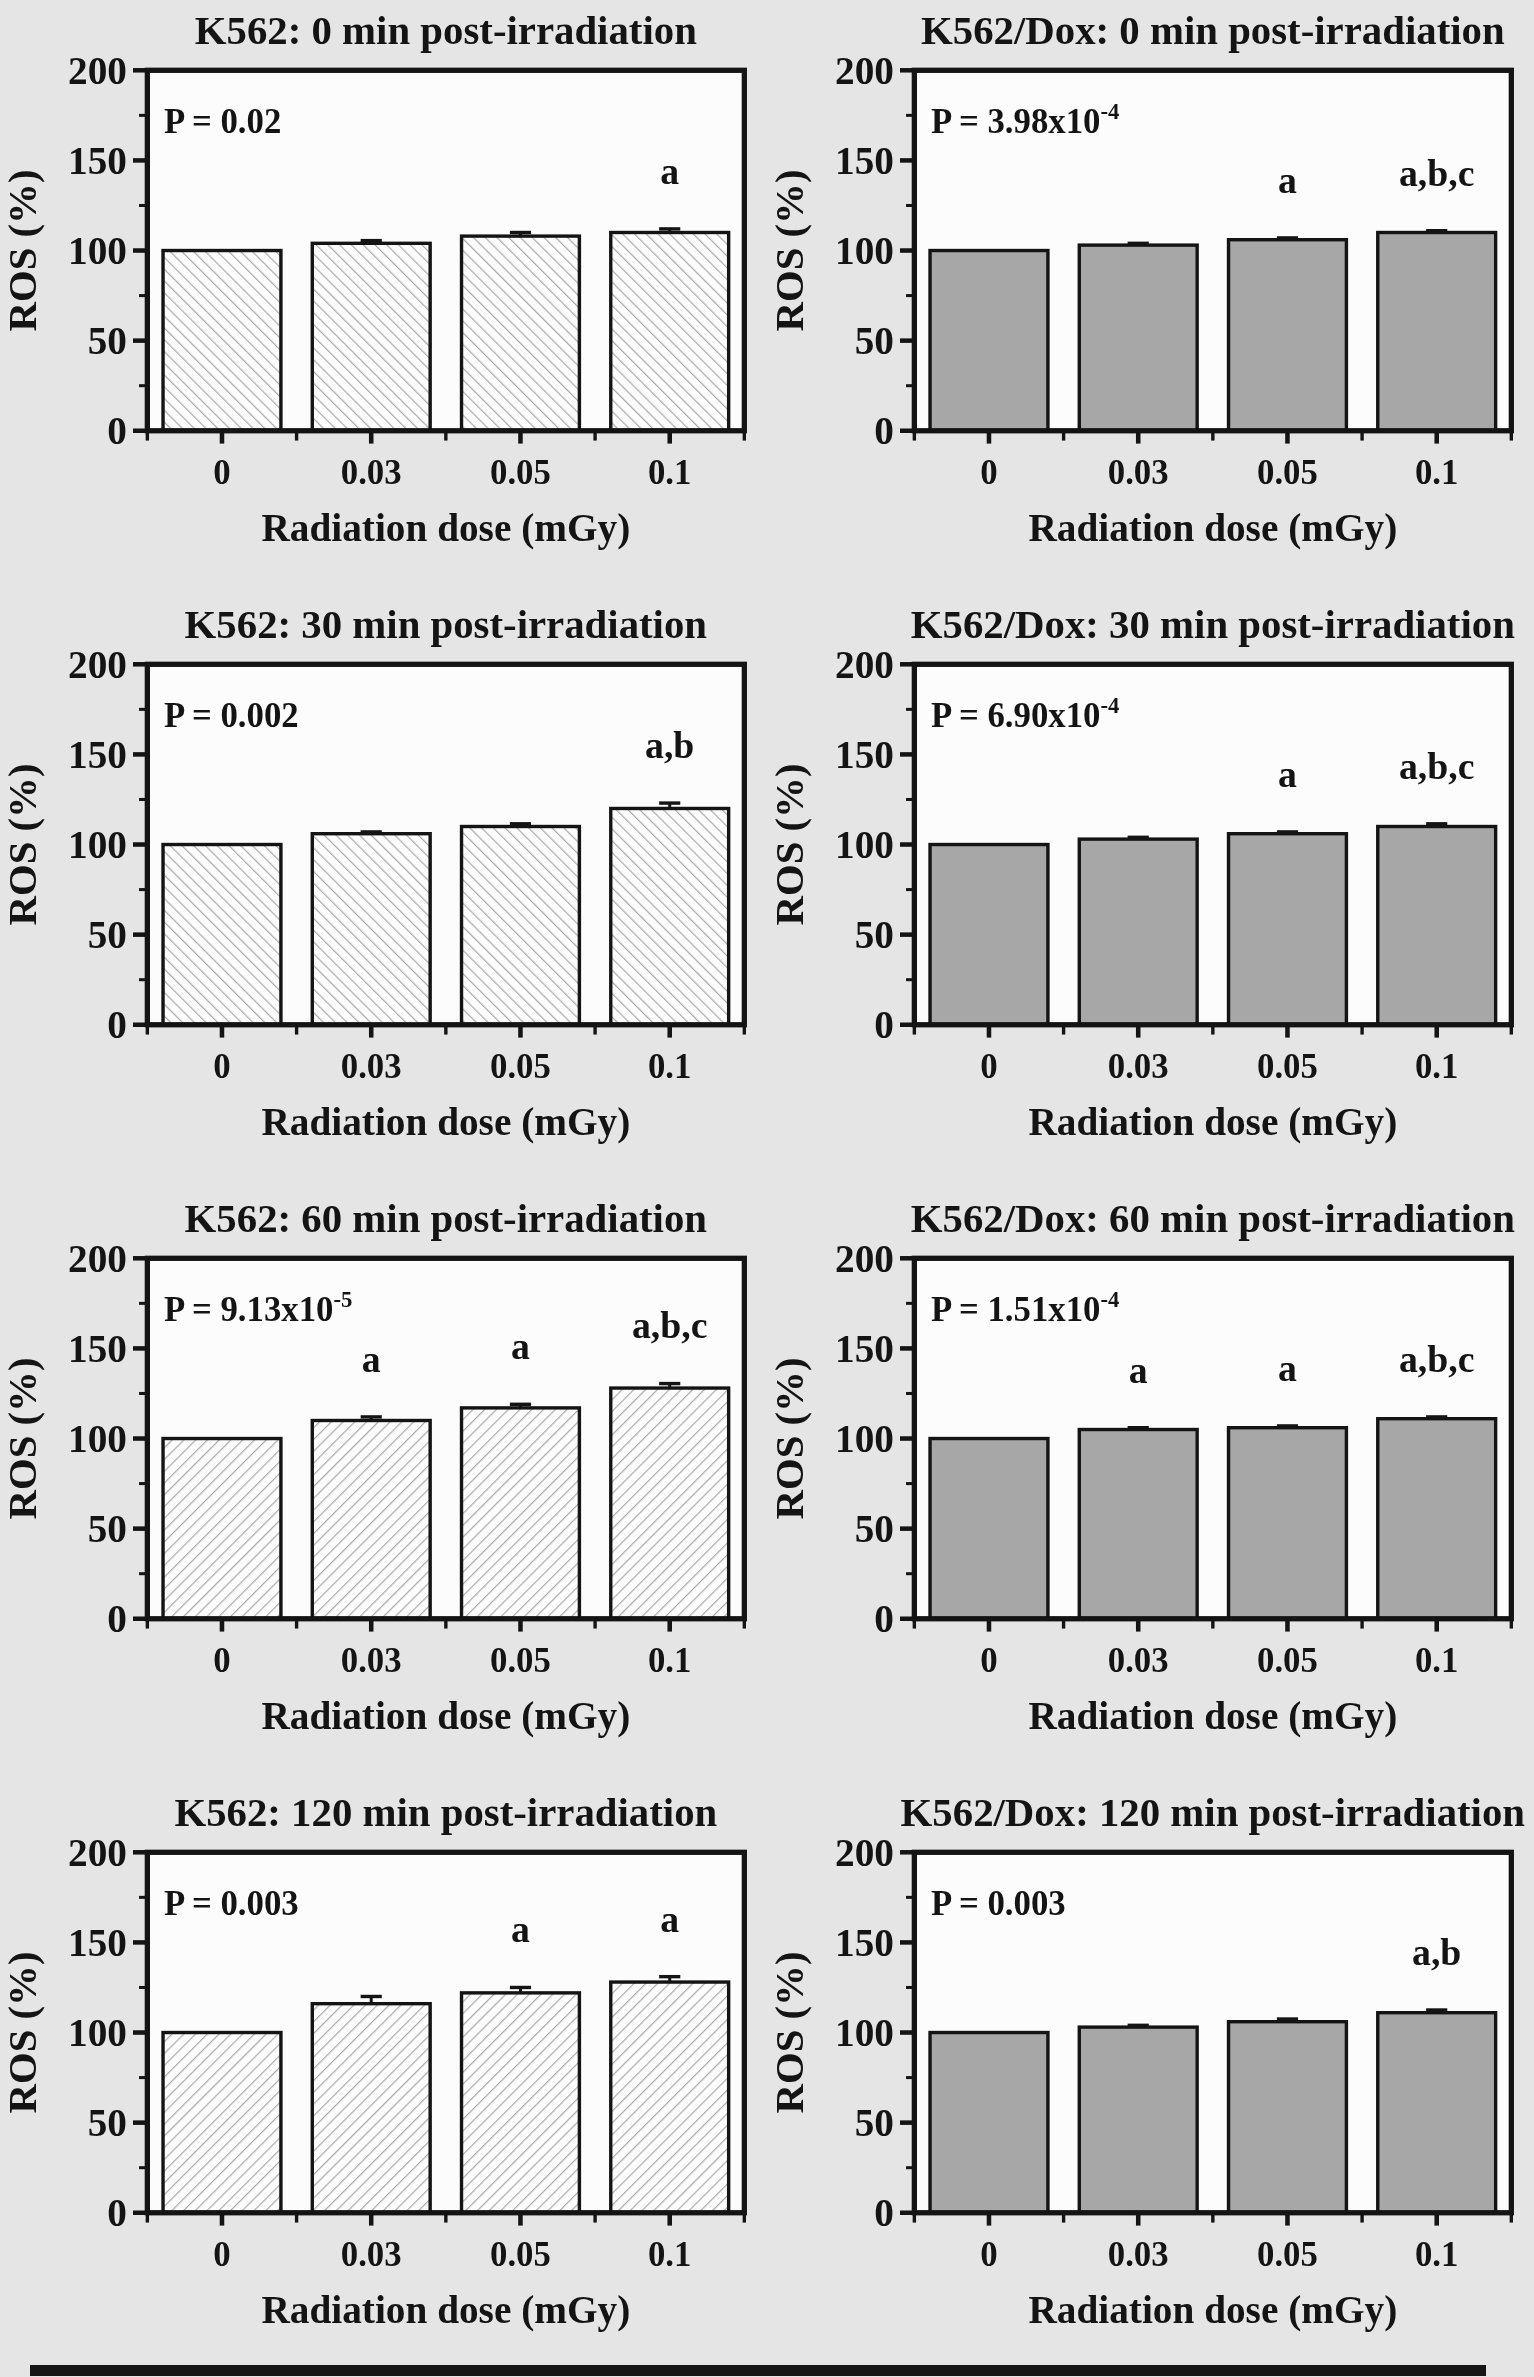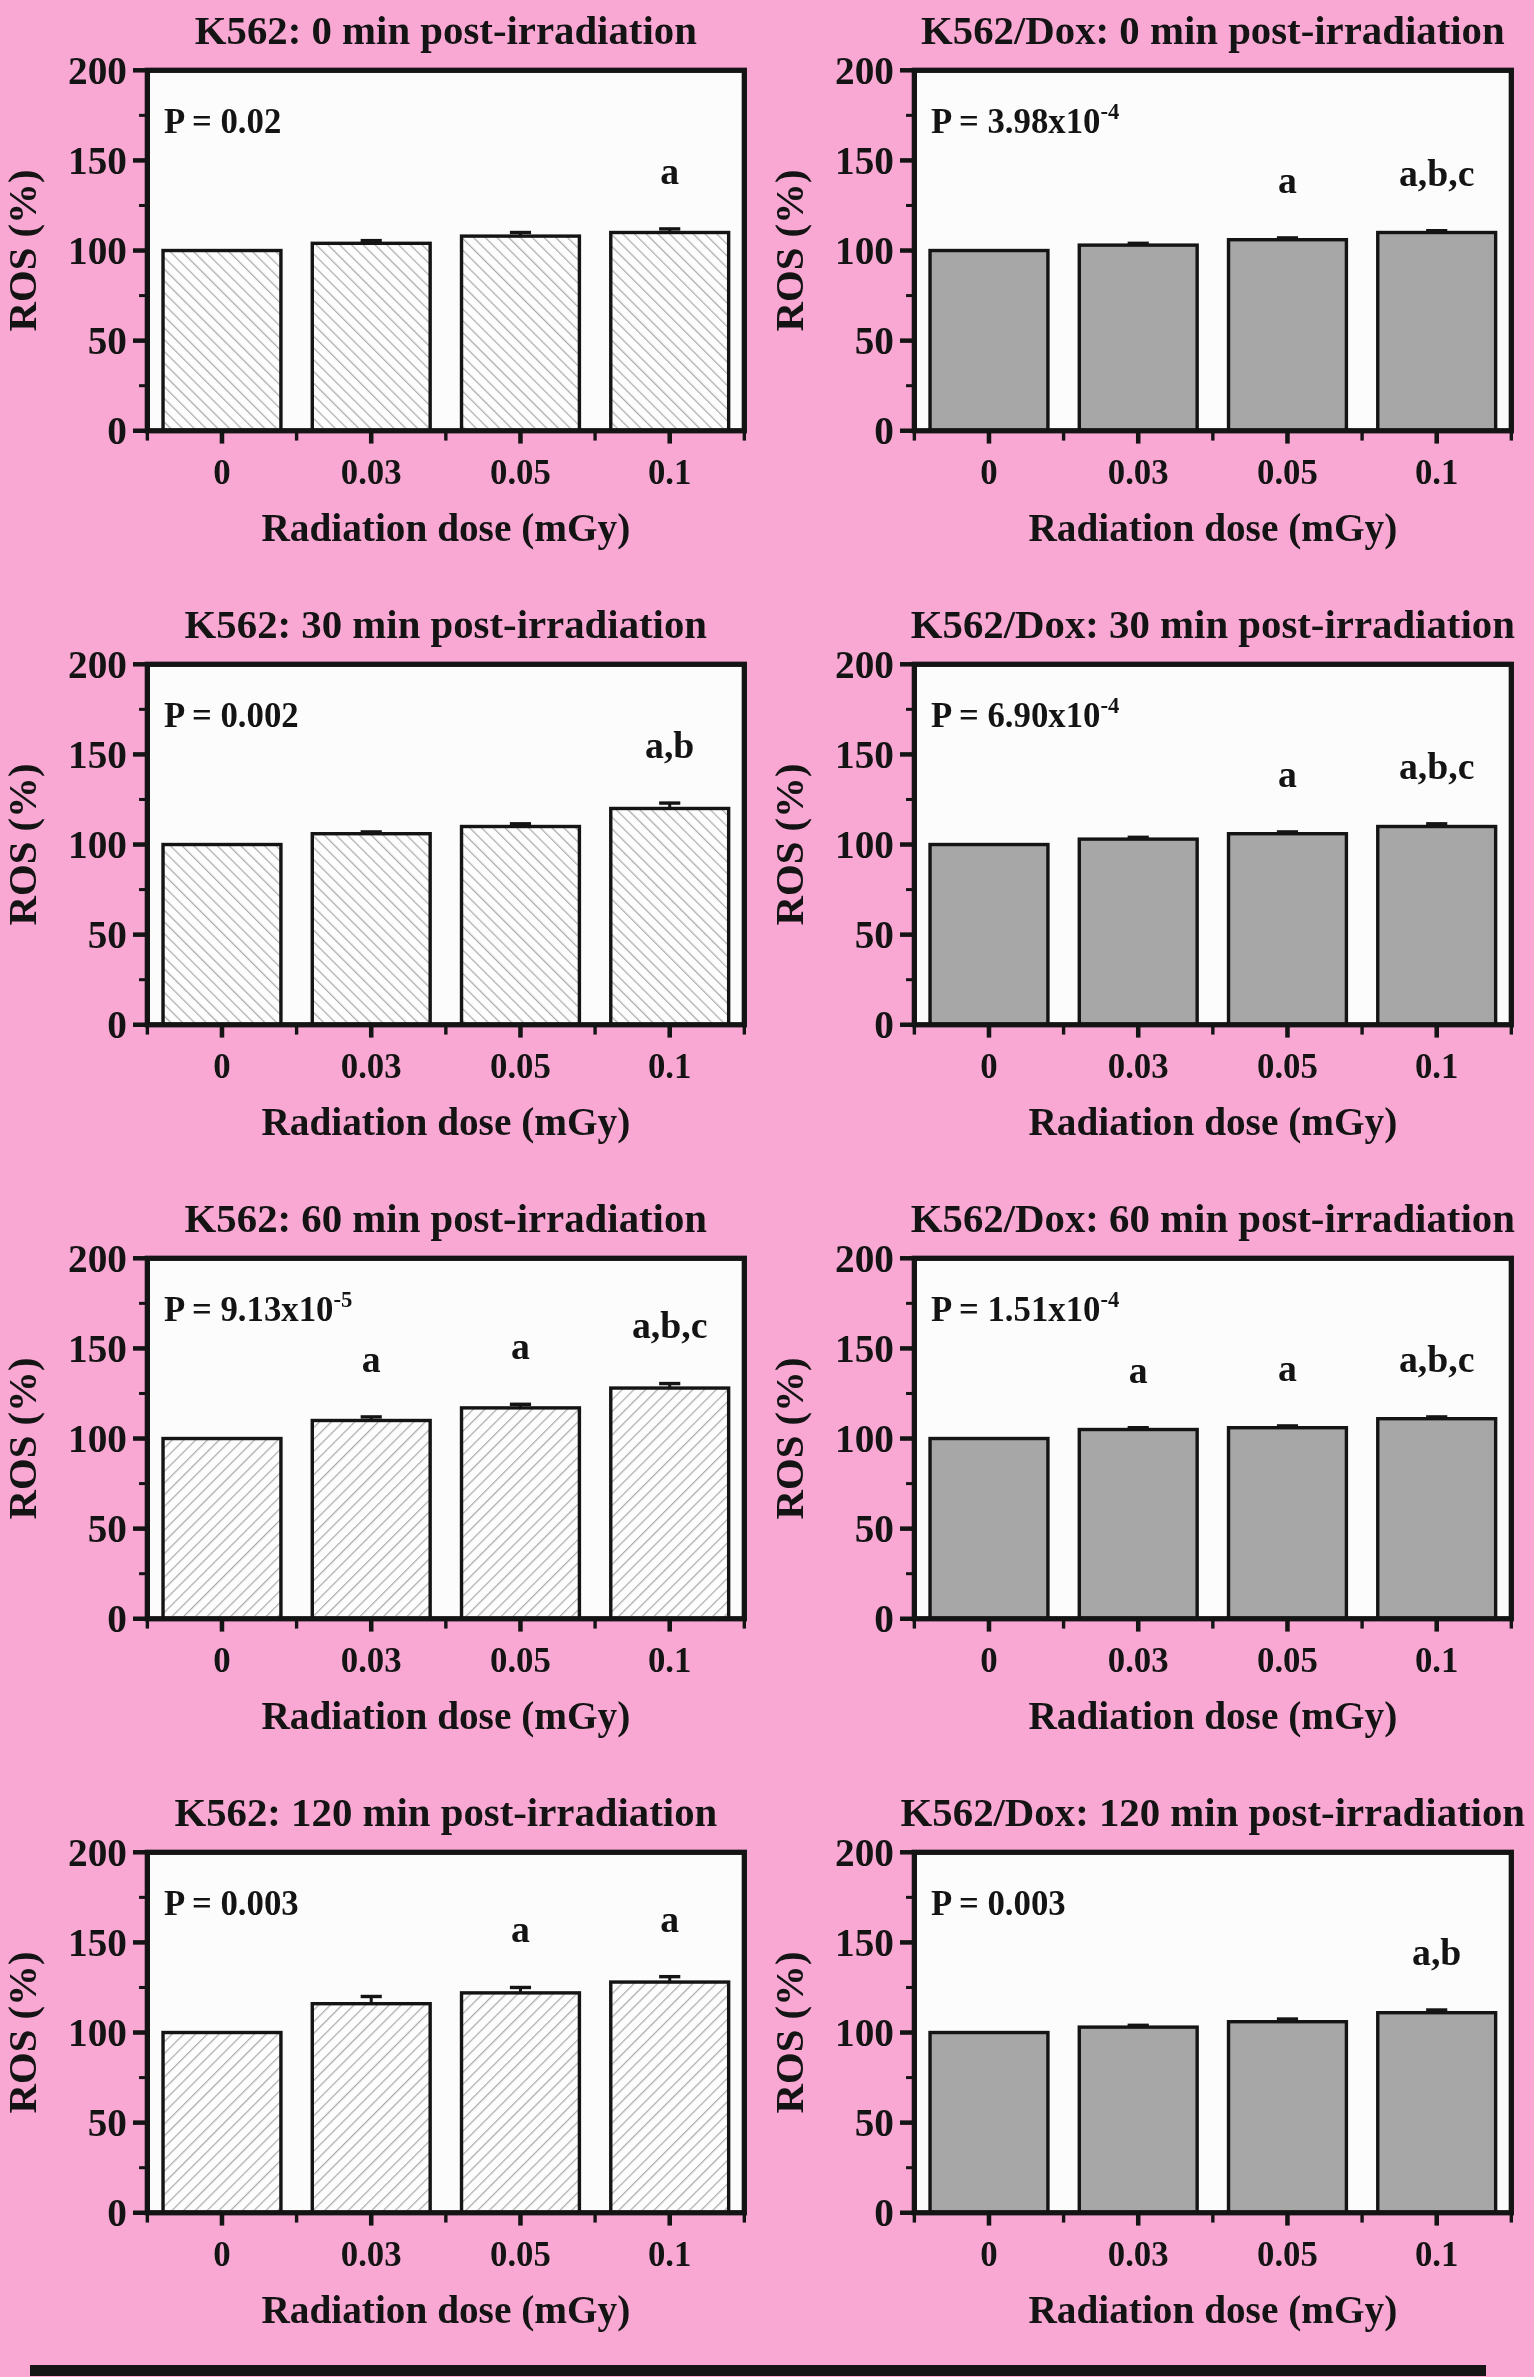--- a/index.html
+++ b/index.html
@@ -1,16 +1,16 @@
 <!DOCTYPE html>
 <html style="font-size:12px"><head>
 <meta charset="utf-8">
 <style>
   html,body{margin:0;padding:0;background:#f7f7f7;}
-  .page{position:relative;width:1535px;height:2377px;background:#f9a8d4;overflow:hidden;
+  .page{position:relative;width:1535px;height:2377px;background:#e5e5e5;overflow:hidden;
         display:grid;grid-template-columns:repeat(2,767px);grid-auto-rows:594px;}
   .panel{position:relative;width:767px;height:594px;}
   .panel svg{display:block;width:100%;height:100%;}
   .panel text{font-family:"Liberation Serif","DejaVu Serif",serif;font-weight:bold;fill:#141414;}
   .crop-strip{position:absolute;left:30px;top:2365px;width:1456px;height:11.3px;background:#161616;}
 </style>
 </head>
 <body>
 
 <div class="page">

